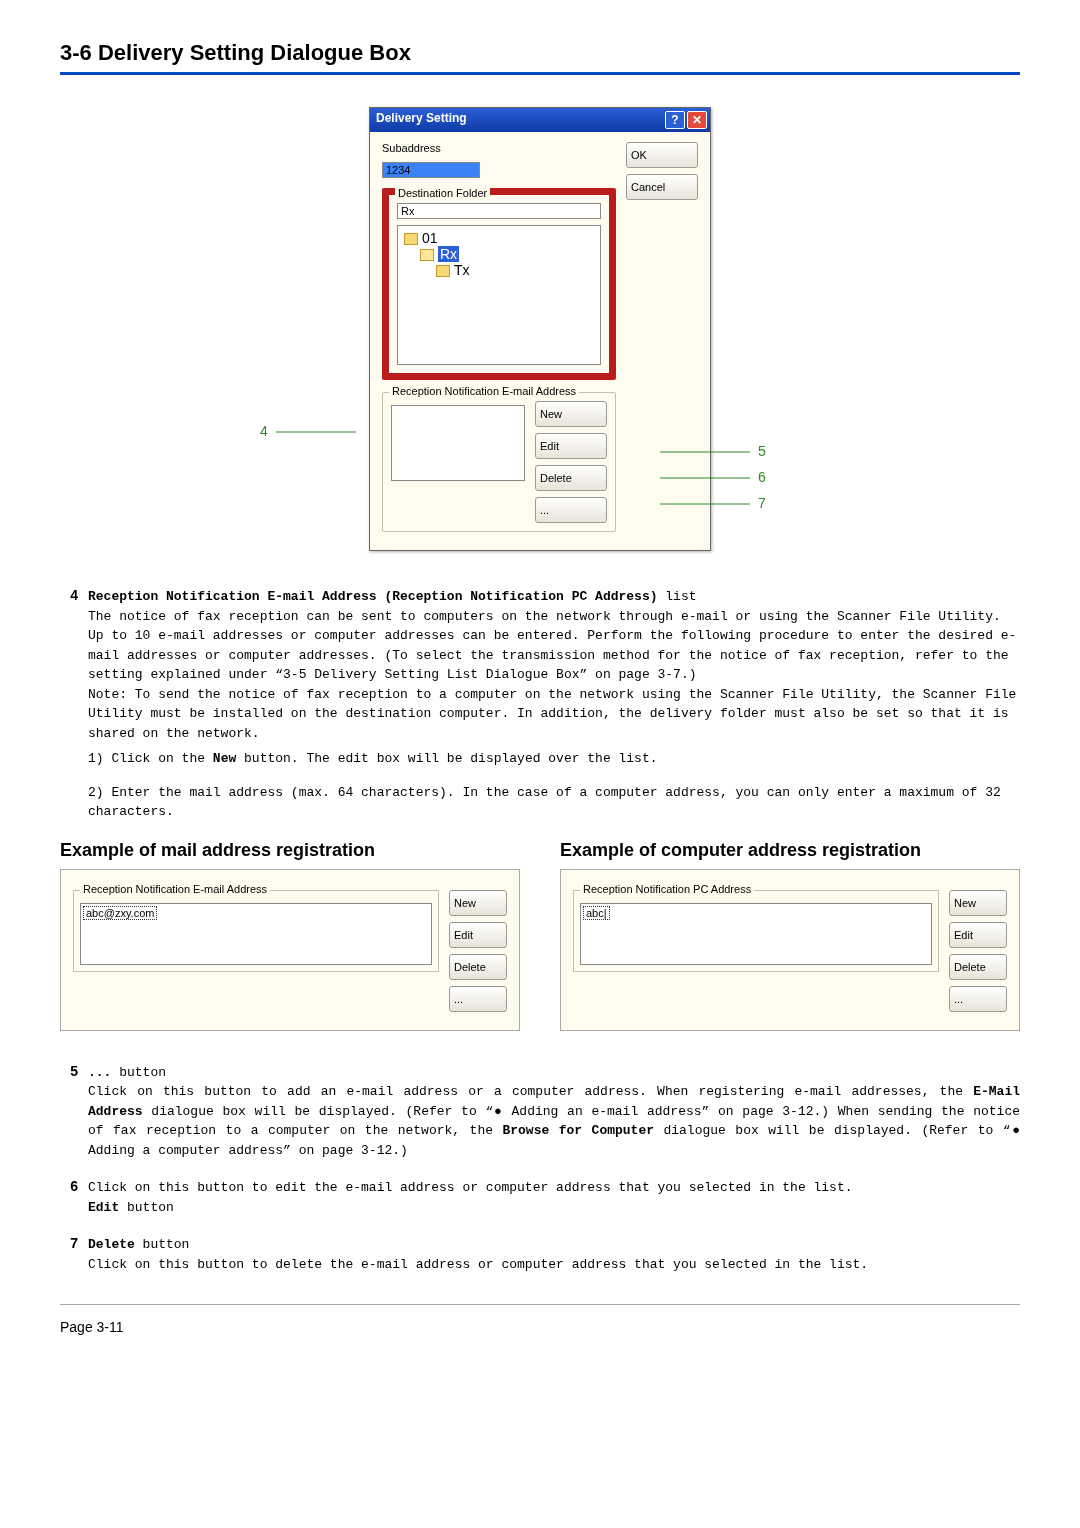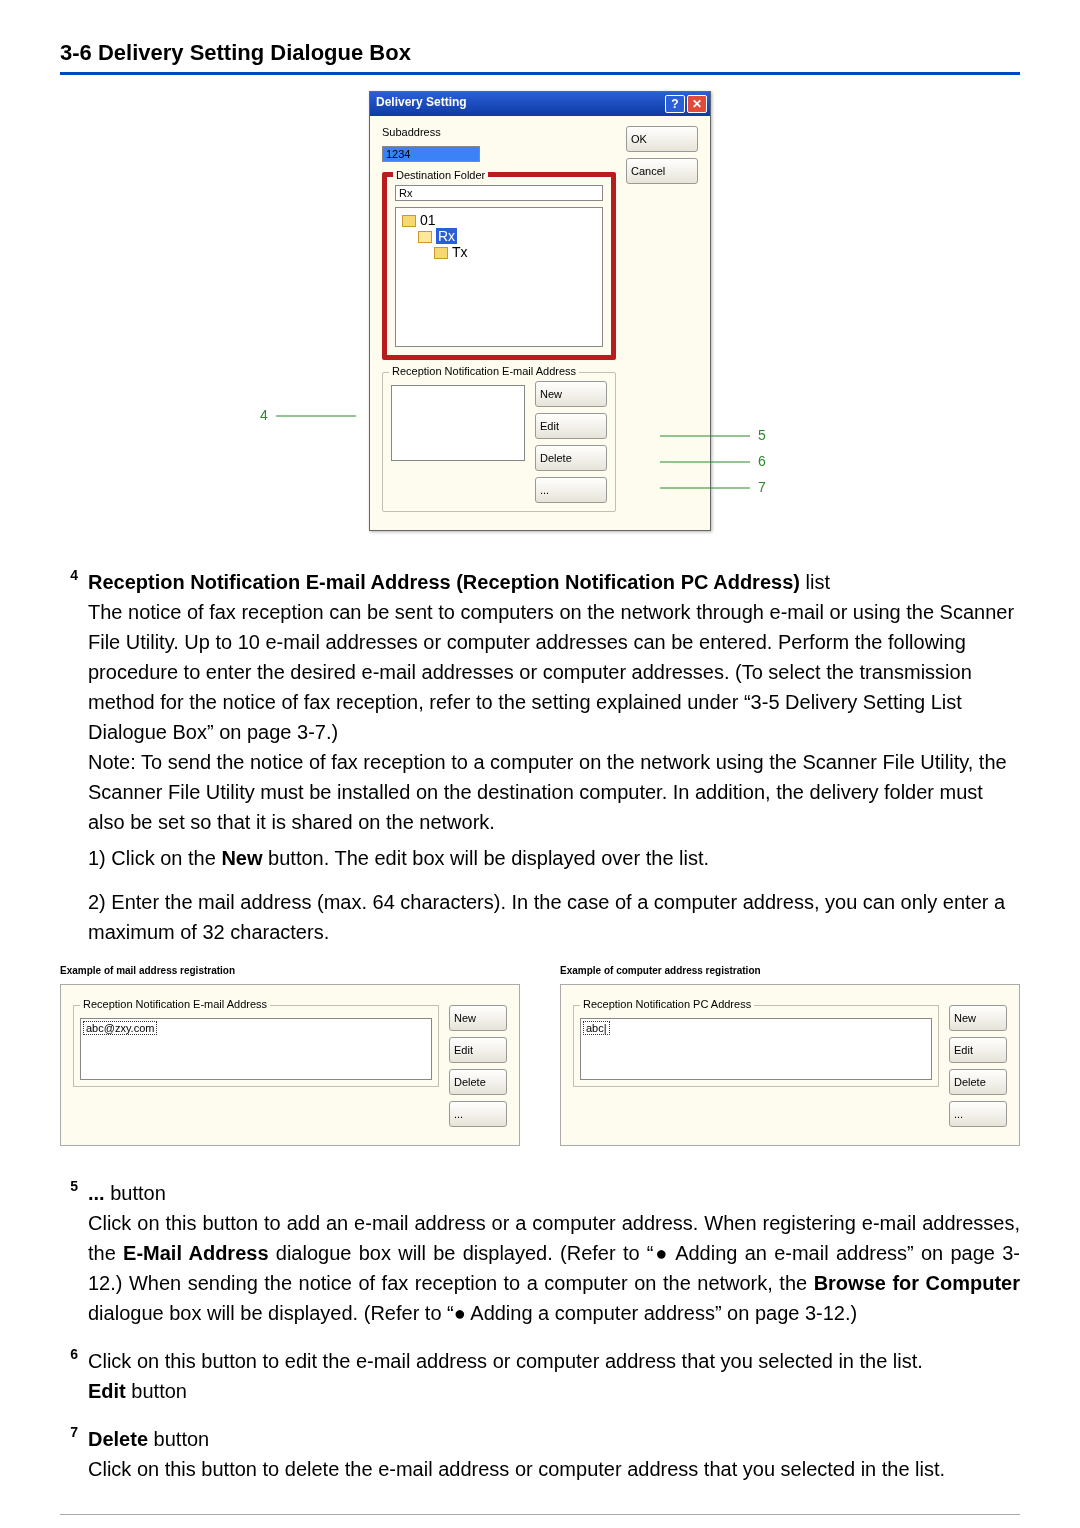--- a/index.html
+++ b/index.html
@@ -9,21 +9,21 @@
     background: #fff;
     color: #000;
     width: 1080px;
     box-sizing: border-box;
   }
   .section-heading {
     font-size: 22px;
     font-weight: bold;
     border-bottom: 3px solid #0049c0;
     padding-bottom: 6px;
-    margin-bottom: 16px;
+    margin-bottom: 32px;
   }
   .figure-area {
     display: flex;
     justify-content: center;
     margin-bottom: 36px;
     position: relative;
   }
   .dialog {
     width: 340px;
     background: #fdfcef;
@@ -73,21 +73,21 @@
   }
   .label-small { font-size: 11px; margin-bottom: 6px; }
   .txt-input {
     width: 90px;
     font-size: 11px;
     padding: 1px 3px;
     border: 1px solid #888;
     background: #3b82f6;
   }
   .group {
-    border: 5px solid #b91c1c;
+    border: 7px solid #b91c1c;
     border-radius: 2px;
     padding: 8px 8px 8px 8px;
     margin-top: 10px;
     font-size: 11px;
     position: relative;
   }
   .group-legend {
     position: absolute;
     top: -8px;
     left: 6px;
@@ -151,25 +151,25 @@
     font-size: 14px;
     position: absolute;
   }
   .callout-right { position: absolute; color: #2a8a2a; font-size: 14px; }
   .green-line {
     stroke: #2a8a2a;
     stroke-width: 1;
   }
   .item-row { display: flex; gap: 10px; margin-bottom: 18px; }
   .item-num { font-weight: bold; width: 18px; text-align: right; font-size: 14px; }
-  .item-body { flex: 1; font-size: 20px; line-height: 1.5; }
+  .item-body { flex: 1; font-size: 13px; line-height: 1.5; font-family: Liberation Mono, monospace; }
   .item-title { font-weight: bold; }
   .examples { display: flex; gap: 40px; margin: 16px 0 32px 0; }
   .example { flex: 1; }
-  .example-title { font-weight: bold; font-size: 10px; margin-bottom: 8px; }
+  .example-title { font-weight: bold; font-size: 18px; margin-bottom: 8px; }
   .example-box {
     border: 1px solid #aaa;
     padding: 20px 12px 18px 12px;
     display: flex;
     gap: 10px;
     font-size: 11px;
     background: #fdfcef;
   }
   .example-left { flex: 1; }
   .ex-group {

